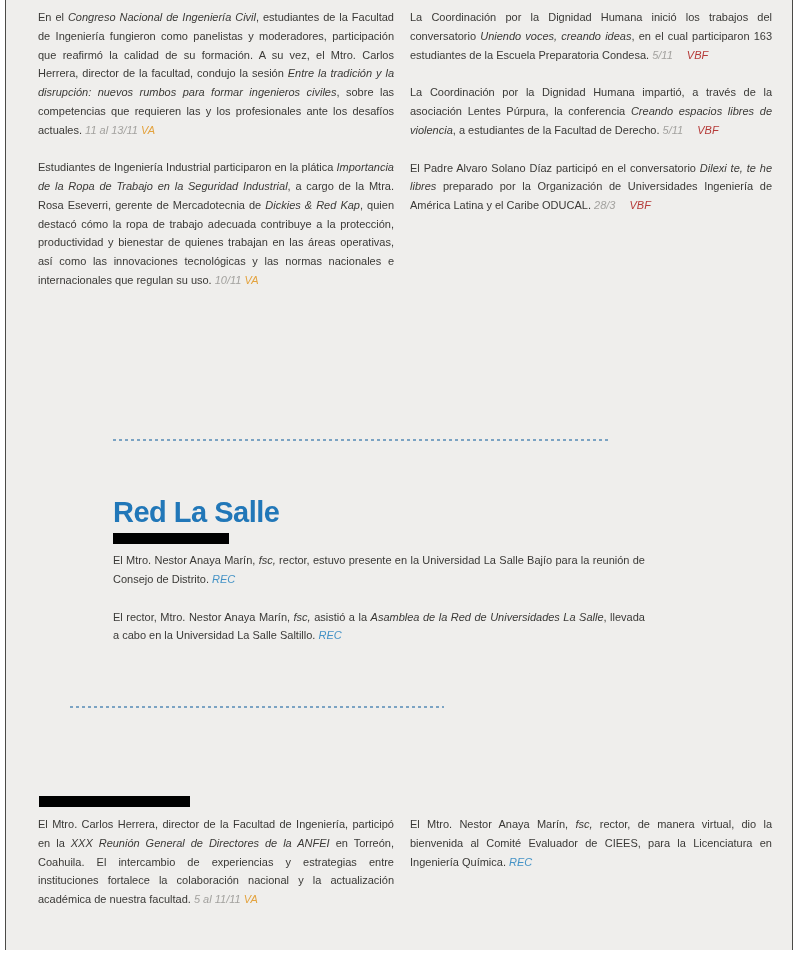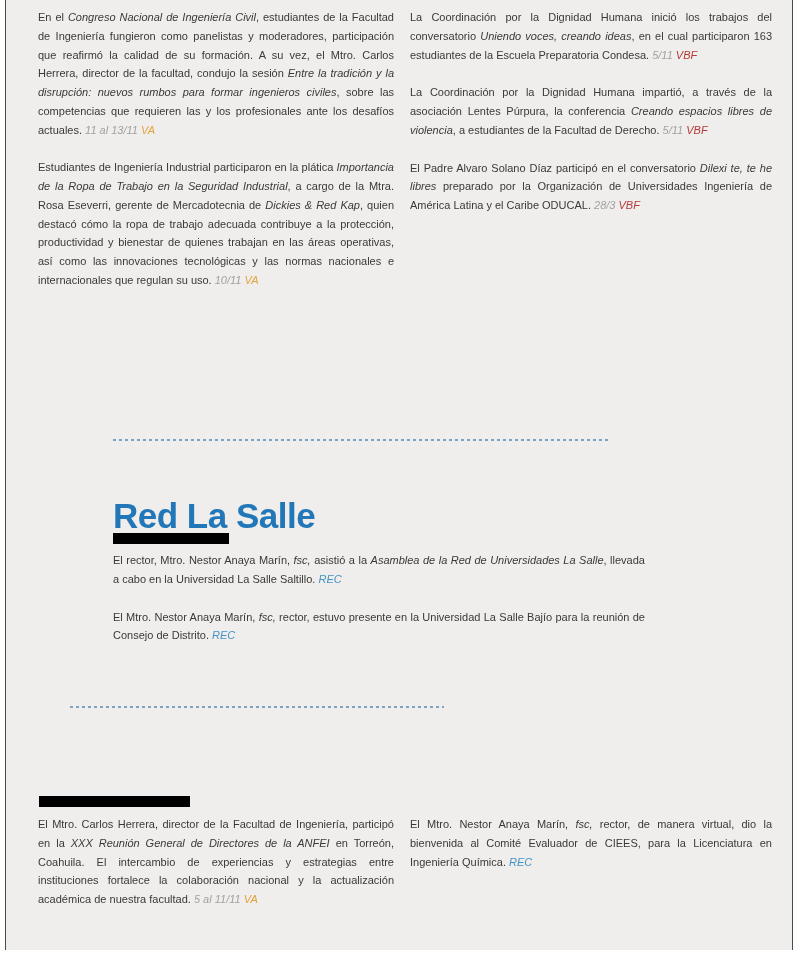--- a/index.html
+++ b/index.html
@@ -28,31 +28,31 @@
   p.body{
     margin:0 0 19px 0;
     font-size:11px;line-height:18.75px;
     color:var(--body-text);
     text-align:justify;
     hyphens:auto;-webkit-hyphens:auto;
   }
   .seg-i{font-style:italic;}
   .seg-d{font-style:italic;color:var(--date-gray);}
   .seg-va{font-style:italic;color:var(--va-orange);}
-  .seg-vbf{font-style:italic;color:var(--vbf-red);}
+  .seg-vbf{font-style:italic;color:var(--vbf-red);margin-left:11px;}
   .seg-rec{font-style:italic;color:var(--rec-blue);}
   .divider{
     position:absolute;height:2px;
     background:repeating-linear-gradient(90deg,var(--divider-blue) 0 3px,transparent 3px 6px);
   }
   .divider-1{left:107px;top:439px;width:497px;}
   .divider-2{left:64px;top:706px;width:374px;}
   h2.section-title{
     position:absolute;margin:0;
-    font-size:35px;font-weight:bold;letter-spacing:-0.5px;
+    font-size:29px;font-weight:bold;letter-spacing:-0.5px;
     color:var(--accent-blue);
     font-family:"Liberation Sans",sans-serif;
   }
   .rls-title{left:107px;top:496px;}
   .lsd-title{left:33px;top:760px;}
   .title-bar{position:absolute;height:11px;background:var(--bar-black);}
   .rls-bar{left:107px;top:533px;width:116px;}
   .lsd-bar{left:33px;top:796px;width:151px;}
   .rls-paragraphs{position:absolute;left:107px;top:551px;width:532px;}
 </style>
@@ -72,22 +72,22 @@
       <p class="body"><span class="seg-n">La Coordinación por la Dignidad Humana impartió, a través de la asociación Lentes Púrpura, la conferencia </span><span class="seg-i">Creando espacios libres de violencia</span><span class="seg-n">, a estudiantes de la Facultad de Derecho. </span><span class="seg-d">5/11 </span><span class="seg-vbf">VBF</span></p>
       <p class="body"><span class="seg-n">El Padre Alvaro Solano Díaz participó en el conversatorio </span><span class="seg-i">Dilexi te, te he libres</span><span class="seg-n"> preparado por la Organización de Universidades Ingeniería de América Latina y el Caribe ODUCAL. </span><span class="seg-d">28/3 </span><span class="seg-vbf">VBF</span></p>
     </div>
 
     <div class="divider divider-1"></div>
 
     <h2 class="section-title rls-title">Red La Salle</h2>
     <div class="title-bar rls-bar"></div>
 
     <div class="rls-paragraphs">
+      <p class="body"><span class="seg-n">El Mtro. Nestor Anaya Marín, </span><span class="seg-i">fsc,</span><span class="seg-n"> rector, estuvo presente en la Universidad La Salle Bajío para la reunión de Consejo de Distrito. </span><span class="seg-rec">REC</span></p>
       <p class="body"><span class="seg-n">El rector, Mtro. Nestor Anaya Marín, </span><span class="seg-i">fsc,</span><span class="seg-n"> asistió a la </span><span class="seg-i">Asamblea de la Red de Universidades La Salle</span><span class="seg-n">, llevada a cabo en la Universidad La Salle Saltillo. </span><span class="seg-rec">REC</span></p>
-      <p class="body"><span class="seg-n">El Mtro. Nestor Anaya Marín, </span><span class="seg-i">fsc,</span><span class="seg-n"> rector, estuvo presente en la Universidad La Salle Bajío para la reunión de Consejo de Distrito. </span><span class="seg-rec">REC</span></p>
     </div>
 
     <div class="divider divider-2"></div>
 
     <div class="title-bar lsd-bar"></div>
 
     <div class="col col-bottom-left">
       <p class="body"><span class="seg-n">El Mtro. Carlos Herrera, director de la Facultad de Ingeniería, participó en la </span><span class="seg-i">XXX Reunión General de Directores de la ANFEI</span><span class="seg-n"> en Torreón, Coahuila. El intercambio de experiencias y estrategias entre instituciones fortalece la colaboración nacional y la actualización académica de nuestra facultad. </span><span class="seg-d">5 al 11/11 </span><span class="seg-va">VA</span></p>
     </div>
 

